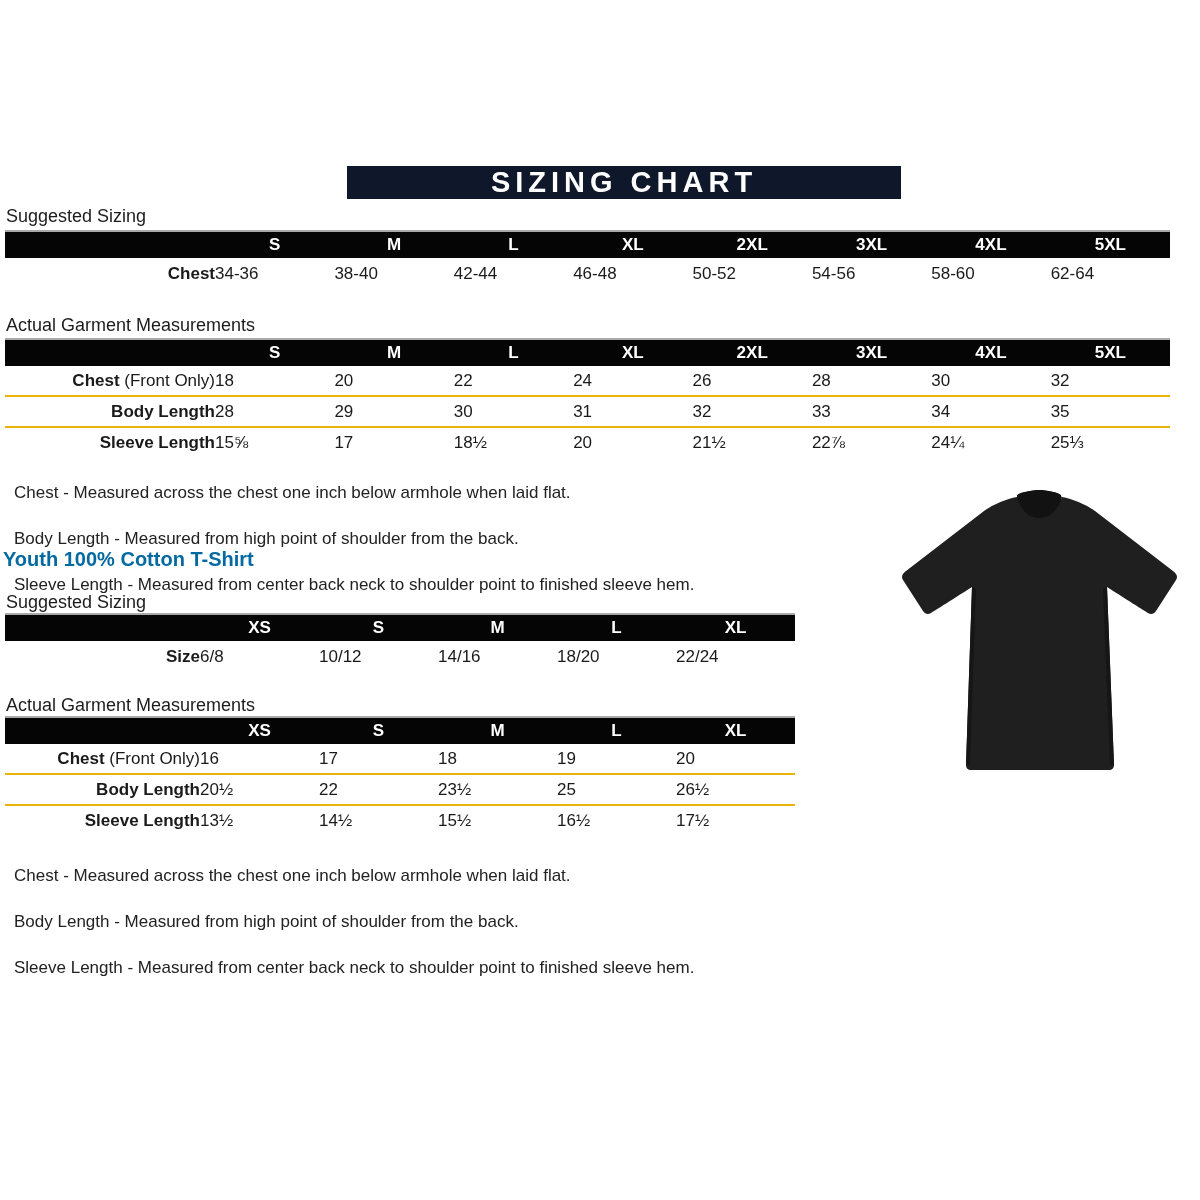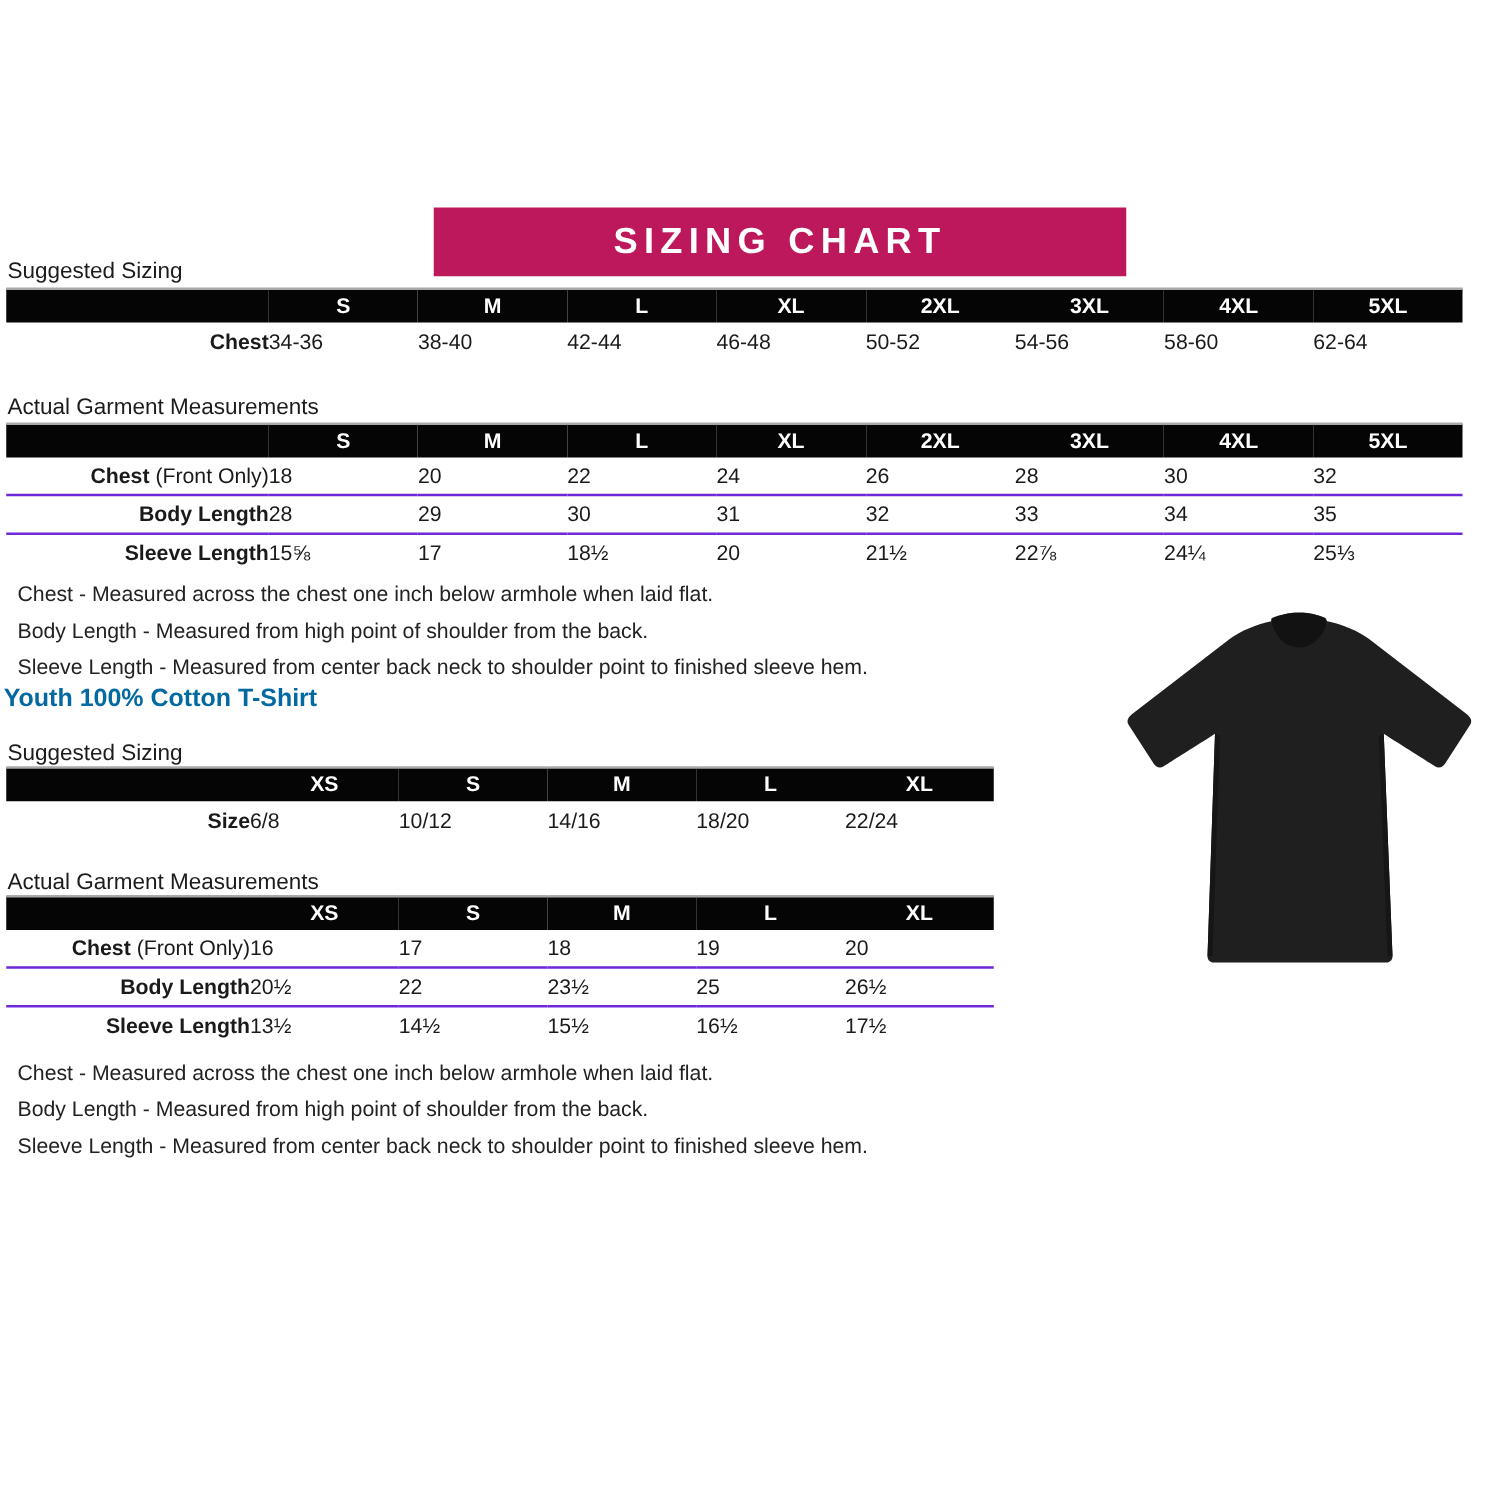--- a/index.html
+++ b/index.html
@@ -4,44 +4,44 @@
 <style>
   html,body { margin:0; padding:0; background:#ffffff; }
   .sheet {
     position:relative; width:1200px; height:1200px; background:#ffffff;
     font-family:"Liberation Sans", sans-serif; color:#1a1a1a; overflow:hidden;
   }
   .abs { position:absolute; }
 
   .main-title { left:14px; top:164px; font-size:30px; font-weight:bold; color:#111; }
   .banner {
-    left:347px; top:166px; width:554px; height:55px; background:#be185d;
+    left:347px; top:166px; width:554px; height:33px; background:#0f172a;
     color:#fff; font-weight:bold; font-size:29px; letter-spacing:5px;
     display:flex; align-items:center; justify-content:center;
   }
   .section-label { font-size:18px; color:#1c1c1c;text-align:center; }
 
   .size-table { border-collapse:collapse; table-layout:fixed; width:100%;
     border-top:2px solid #a9a9a9; }
   .size-table th {
     background:#050505; color:#ffffff; font-weight:bold; font-size:17px;
     height:26px; text-align:center; padding:0;
   }
   .size-table td {
     font-size:17px; color:#1a1a1a; height:29px; padding:0;
   }
   .suggested td { height:31px; }
   .size-table .row-label { text-align:right; padding-left:10px; font-weight:bold; }
   .size-table .row-label .suffix { font-weight:normal; }
   .adult th:first-child, .adult td:first-child { width:200px; }
   .youth th:first-child, .youth td:first-child { width:185px;margin-top:39px; }
-  .lined tbody tr:not(:first-child) td { border-top:2px solid #6d28d9; }
+  .lined tbody tr:not(:first-child) td { border-top:2px solid #eab308; }
 
   .notes { font-size:17px; color:#222; }
-  .note-line { line-height:29px; white-space:nowrap; }
+  .note-line { line-height:29px; white-space:nowrap;margin-top:17px; }
 
   .youth-title { font-size:20px; font-weight:bold; color:#0369a1; }
 
   .tshirt-wrap { left:886px; top:485px; width:308px; height:318px; }
 </style>
 </head>
 <body>
 
 <div class="sheet">
 

